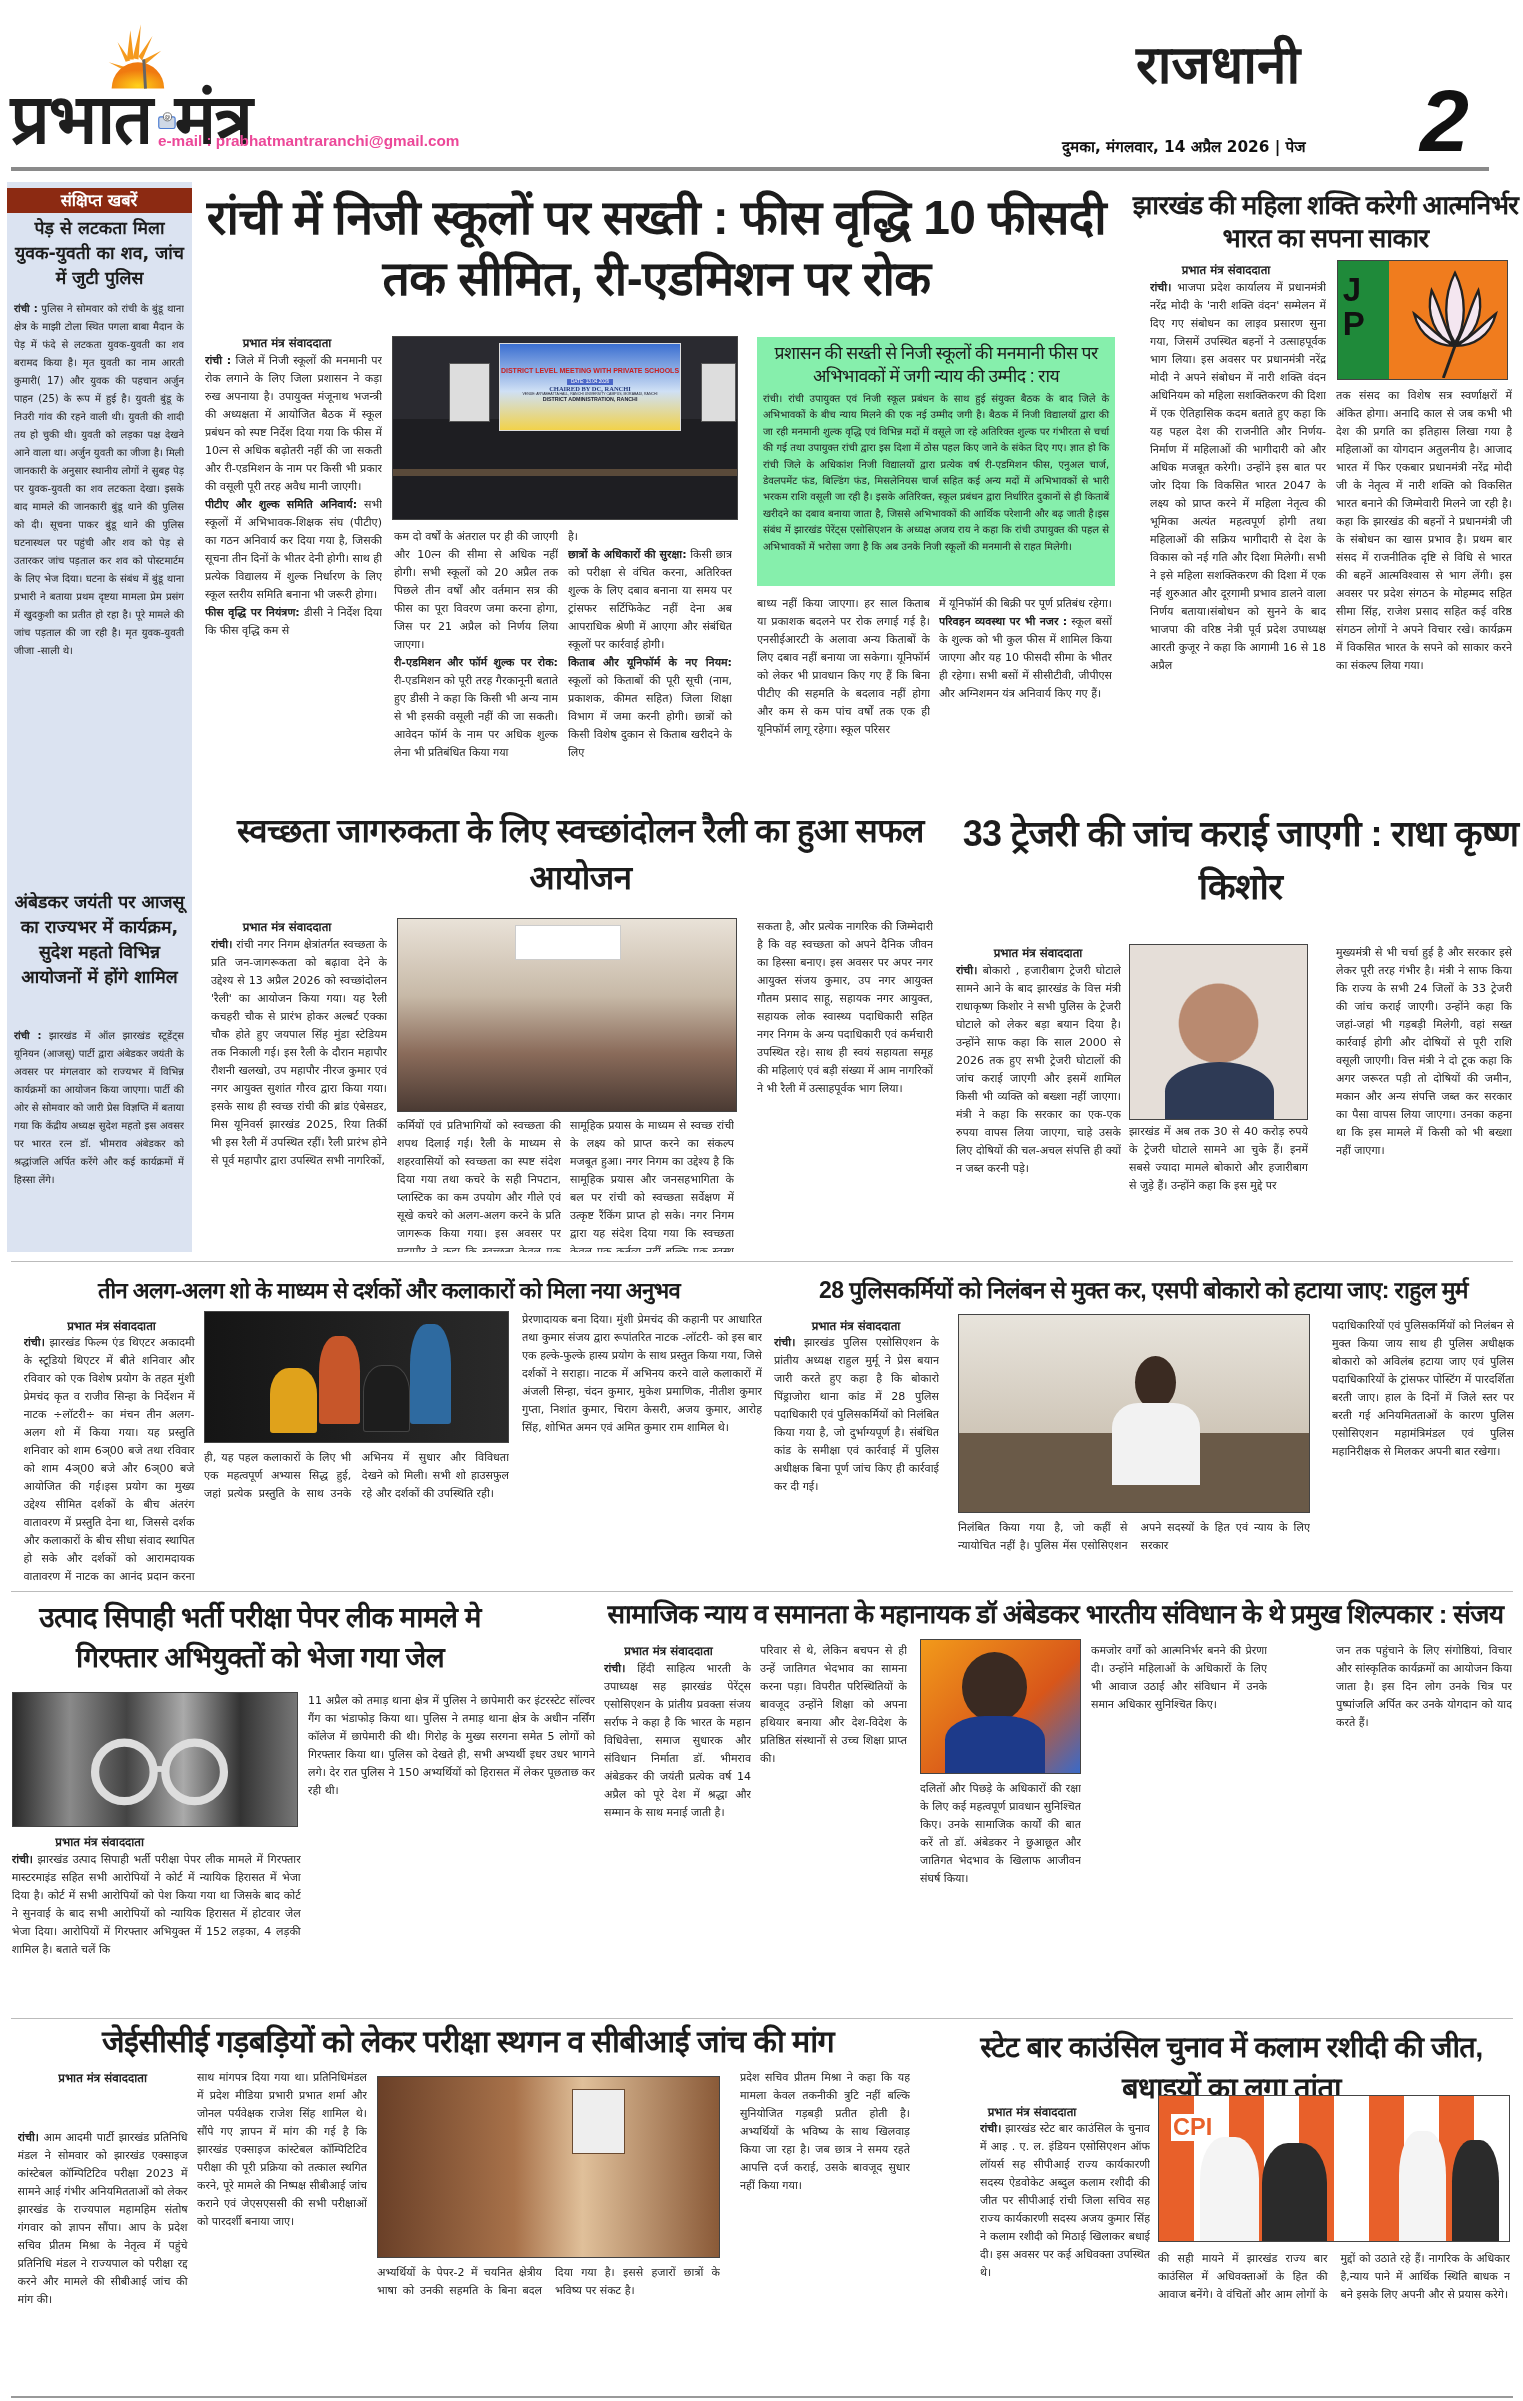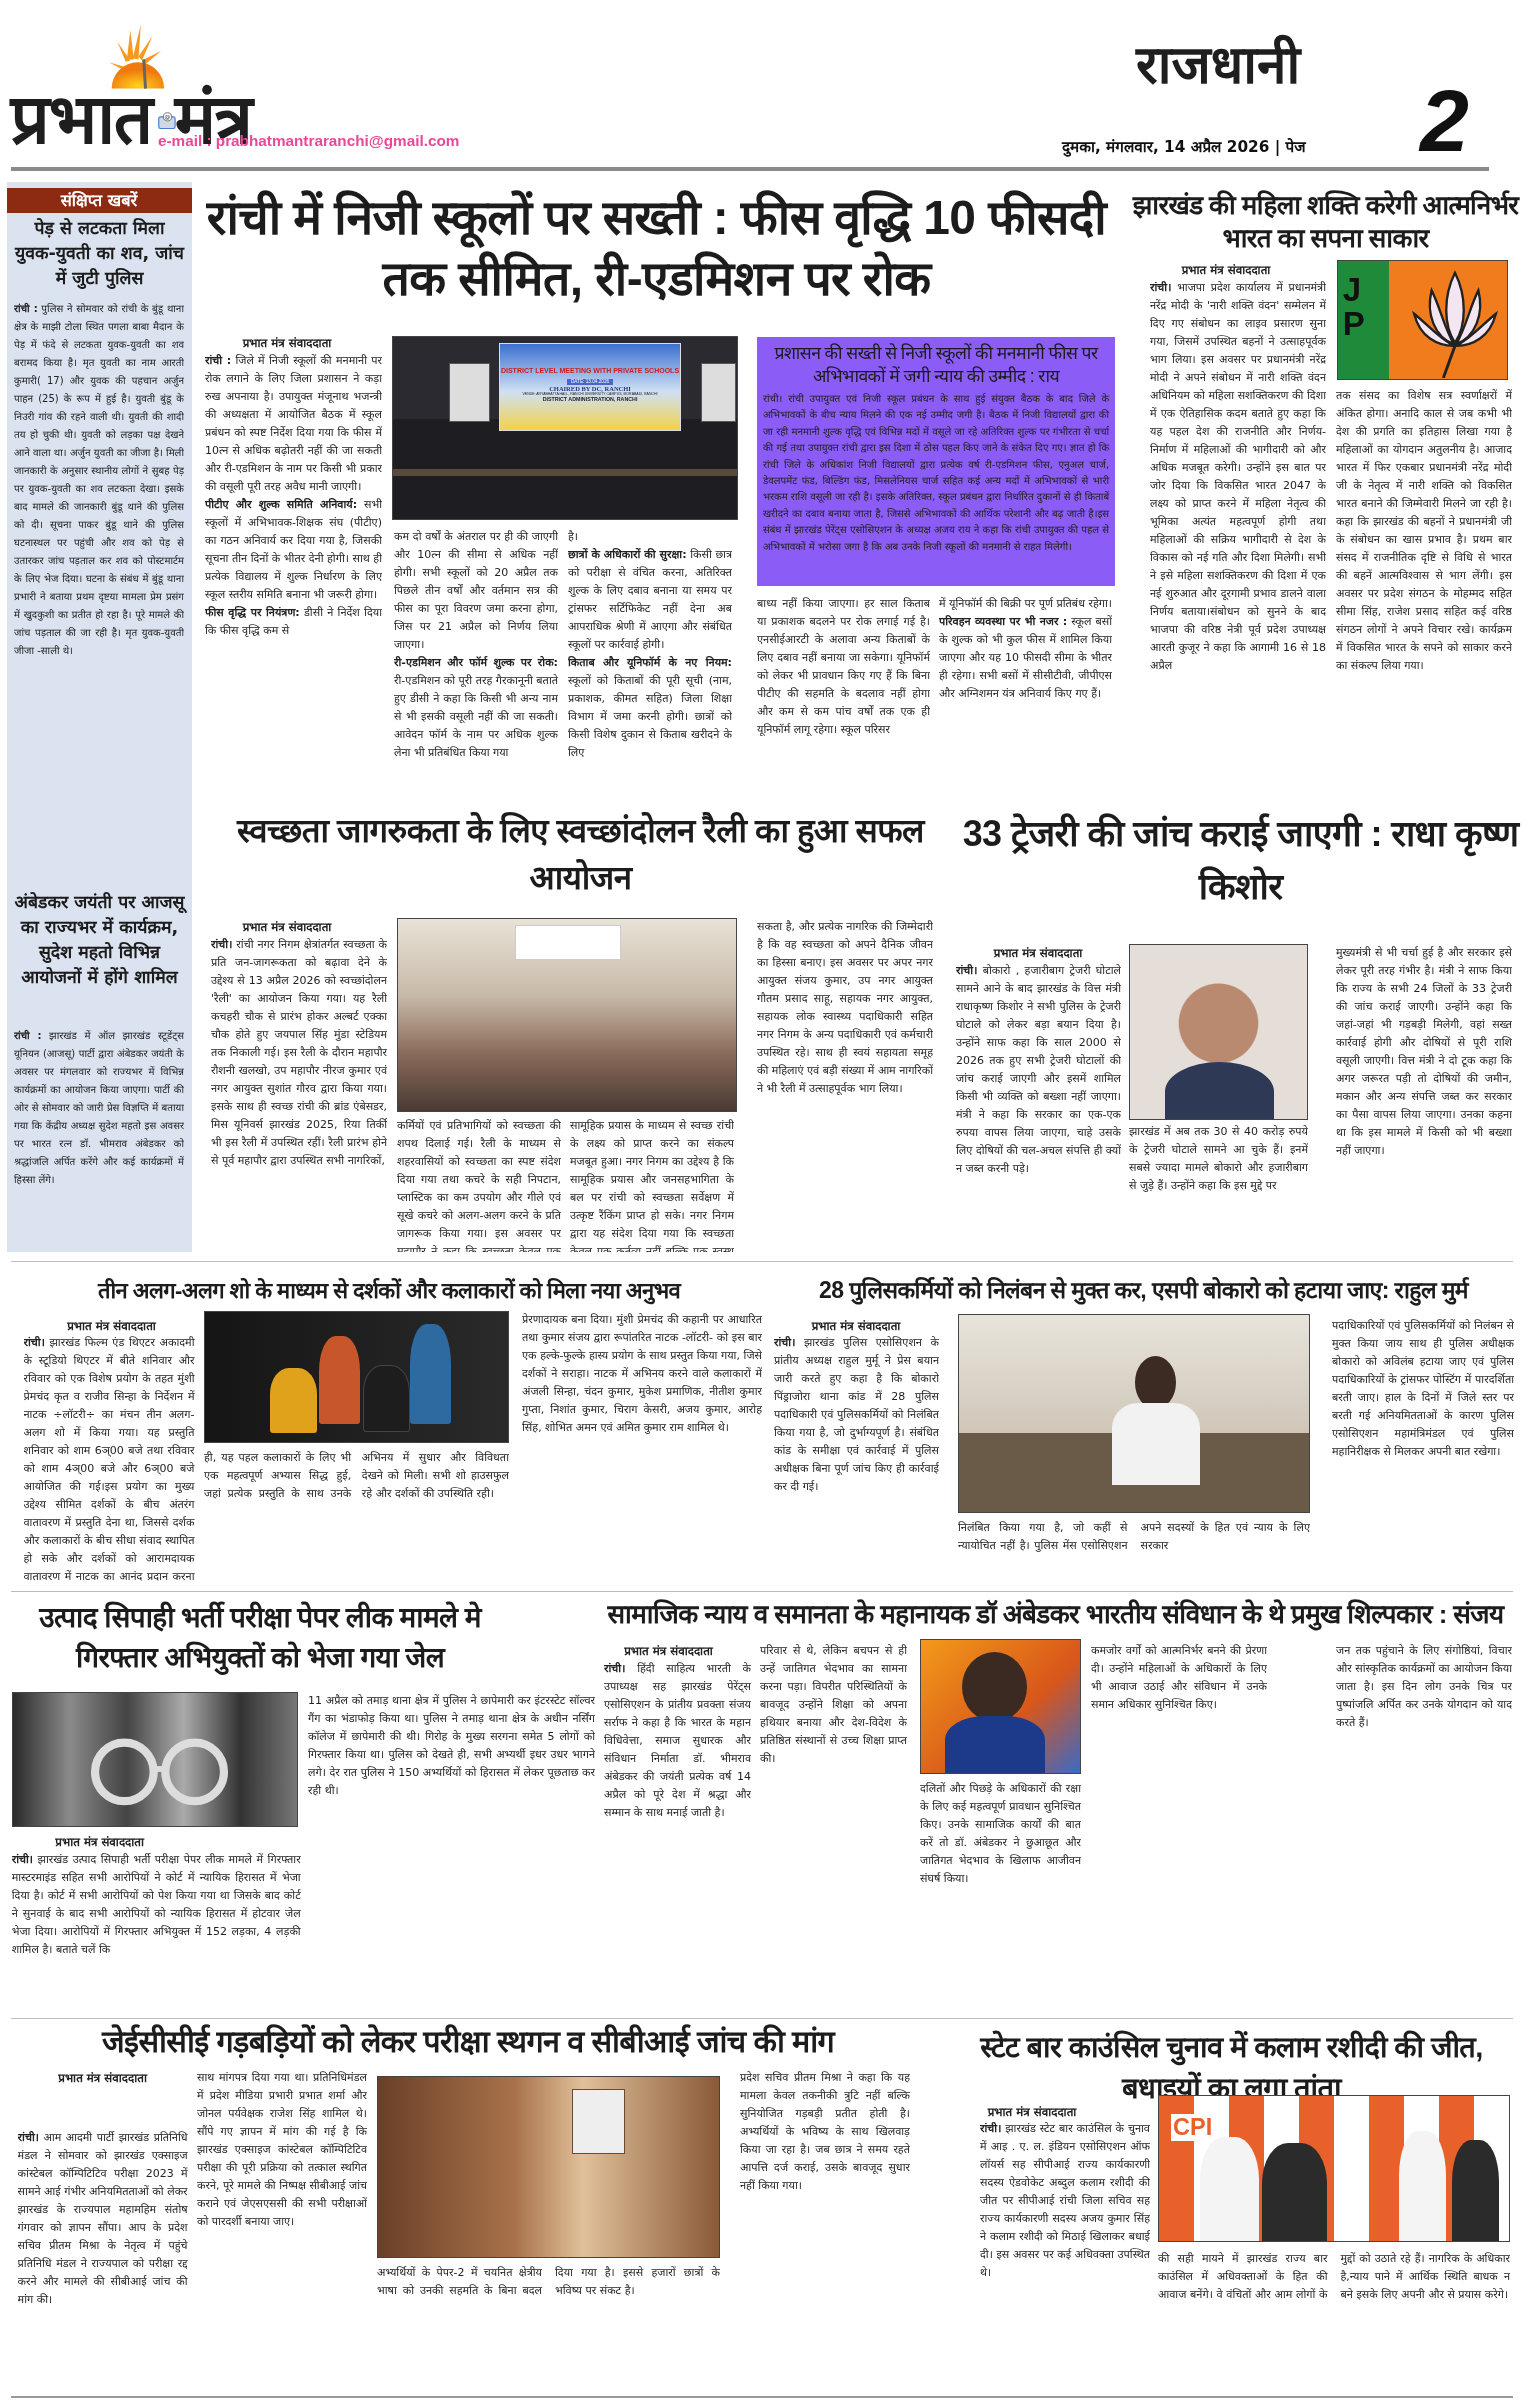--- a/index.html
+++ b/index.html
@@ -22,21 +22,21 @@
   #section-title { left: 1126px; top: 26px; font-size: 53px; font-weight: bold; color: #1e1e1e; font-family: "DejaVu Sans", sans-serif; margin-left: 10px; }
   #page-number { left: 1420px; top: 70px; font-size: 88px; font-weight: bold; font-style: italic; color: #111; font-family: "Liberation Sans", sans-serif; }
   #dateline-top { left: 1062px; top: 136px; font-size: 15.3px; font-weight: bold; color: #111; }
   #top-rule { left: 10.6px; top: 167px; width: 1478px; }
 
   
   #sidebar { left: 6.5px; top: 182px; width: 185px; height: 1070px; background: #dbe3f1; }
   #sidebar-tag { left: 6.5px; top: 188px; width: 185px; height: 25px; background: #8c2a12; color: #fff; font-size: 16.4px; font-weight: bold; text-align: center; line-height: 25px; }
   .side-hl { font-size: 17.6px; font-weight: bold; text-align: center; line-height: 25px; color: #1c1c1c; }
 
-  .tint-green { background: #8b5cf6; }
+  .tint-green { background: #86efac; }
 </style>
 </head>
 <body>
 
 <div class="abs" id="sun">
   <svg width="70" height="65" viewBox="0 0 120 110">
     <defs>
         <radialGradient id="sg" cx="50%" cy="90%" r="60%">
           <stop offset="0" stop-color="#ffd21a"></stop>
           <stop offset="1" stop-color="#f07a10"></stop>

